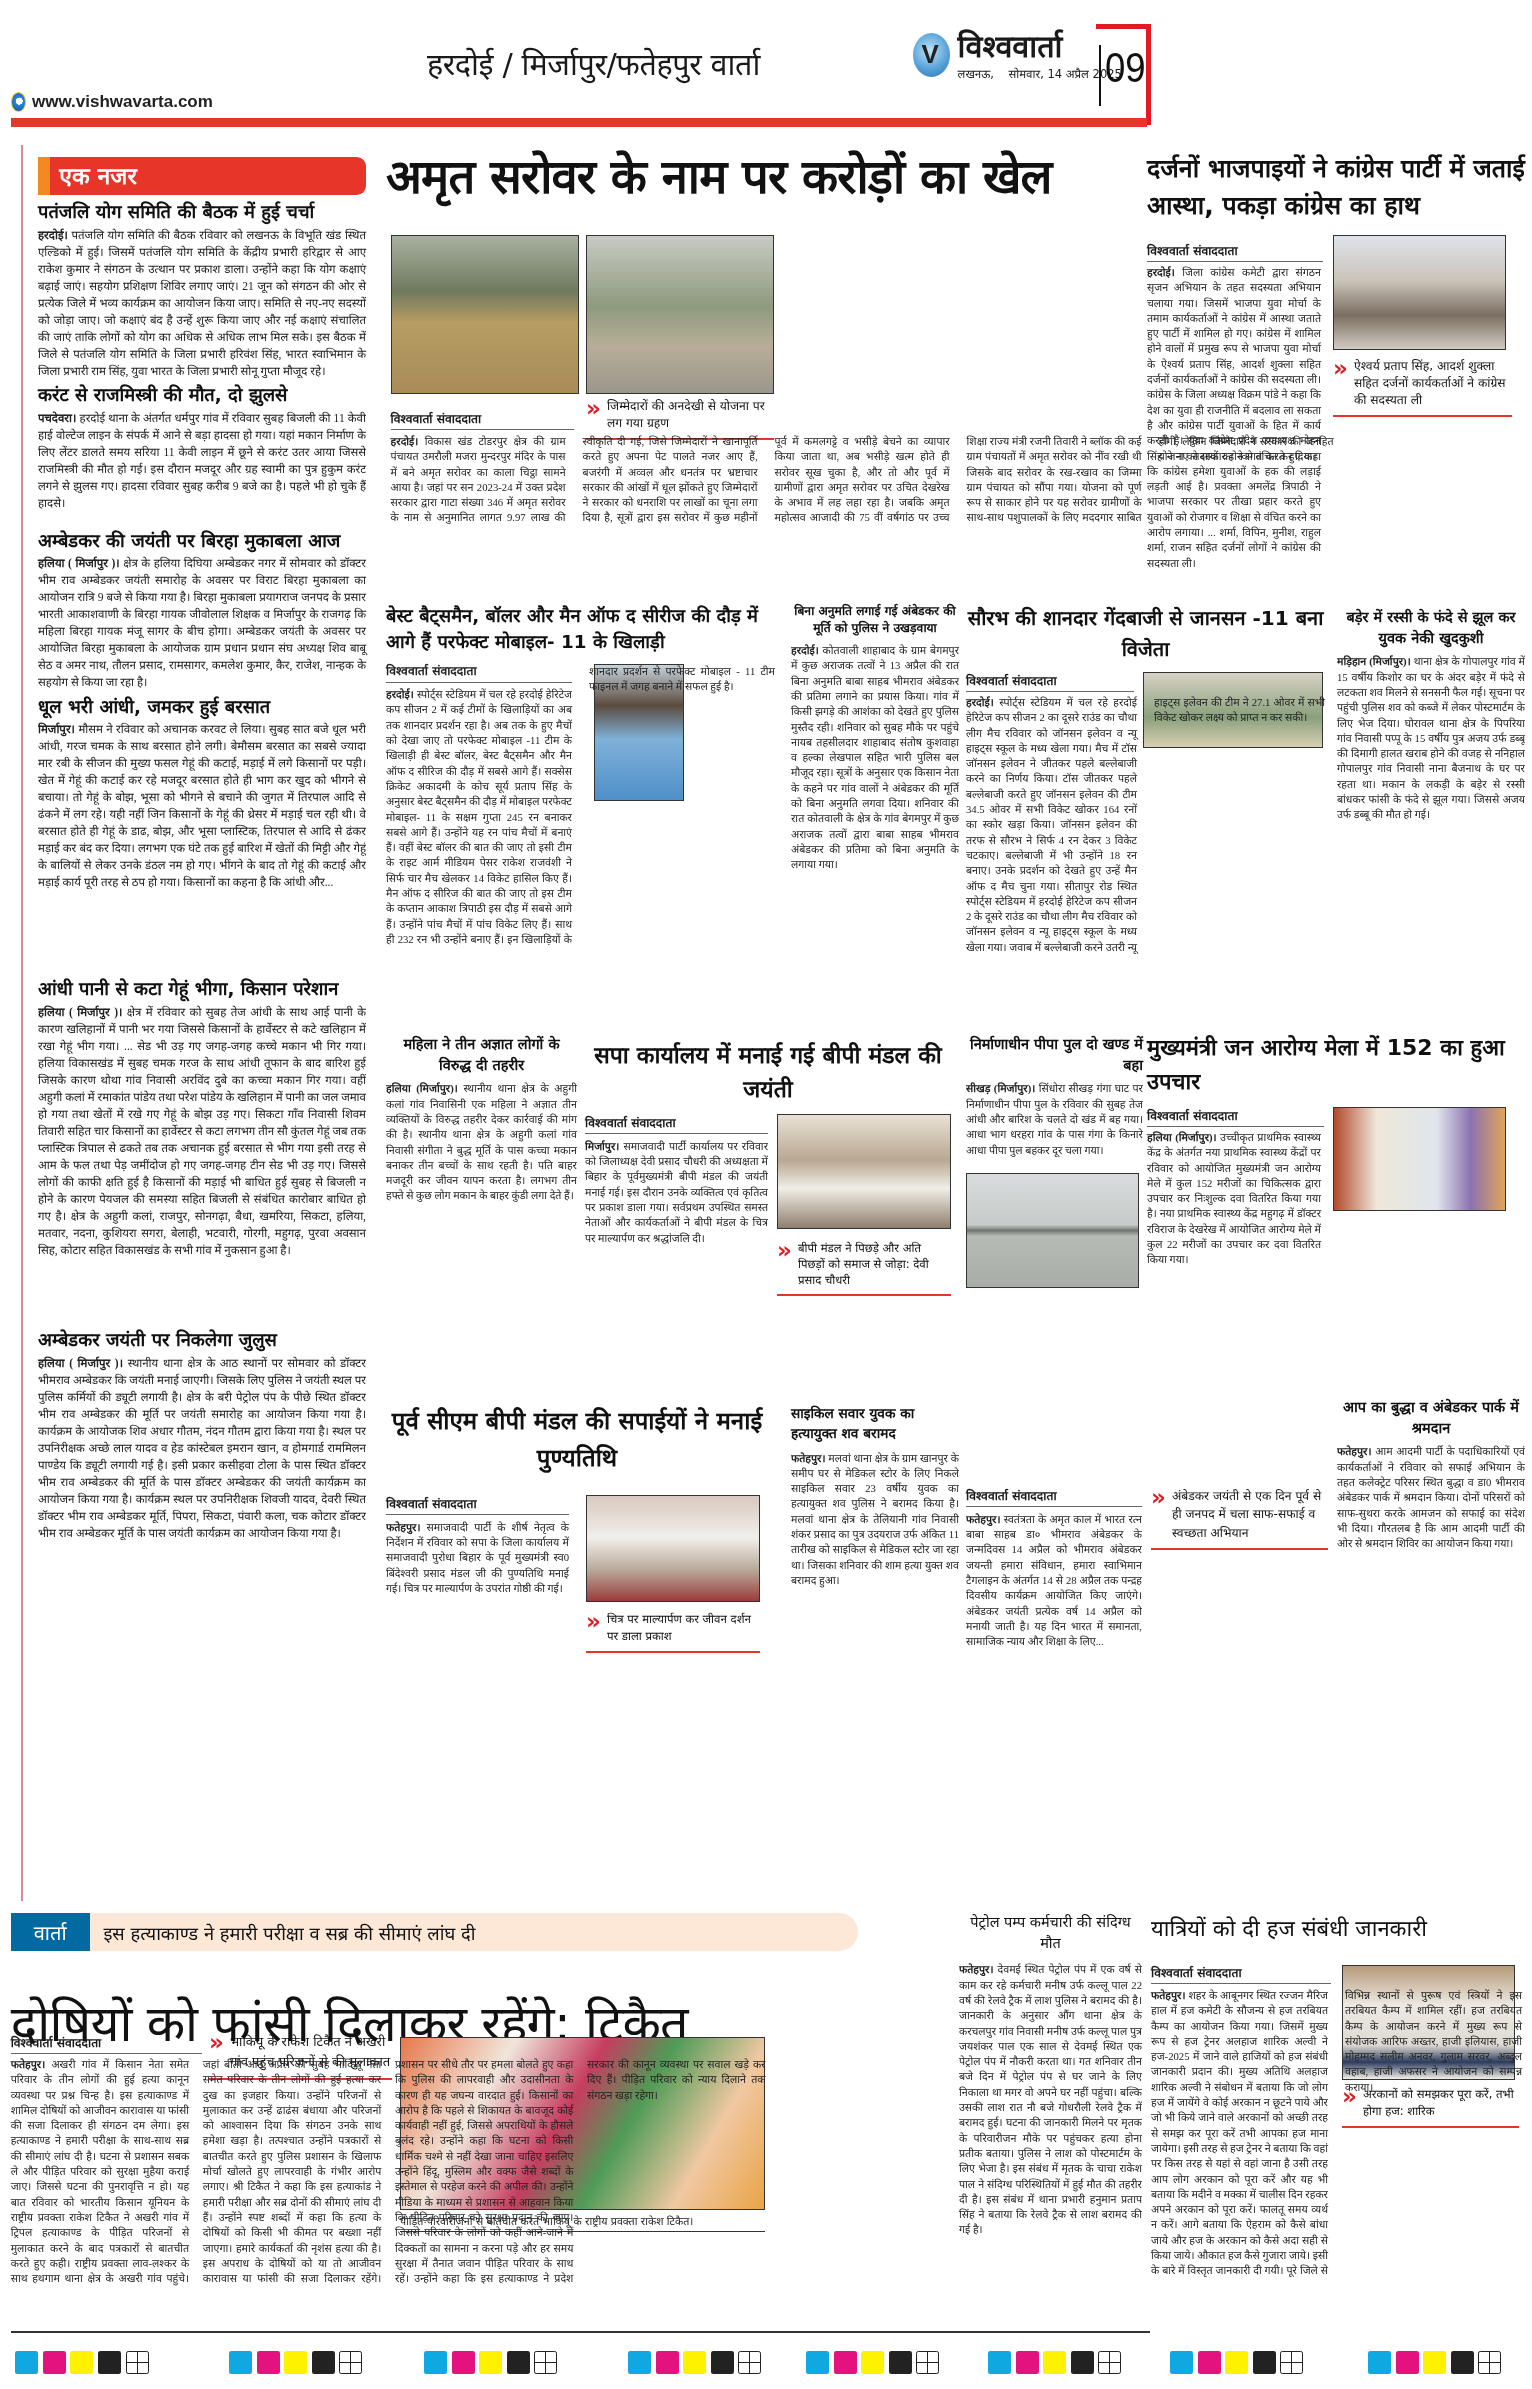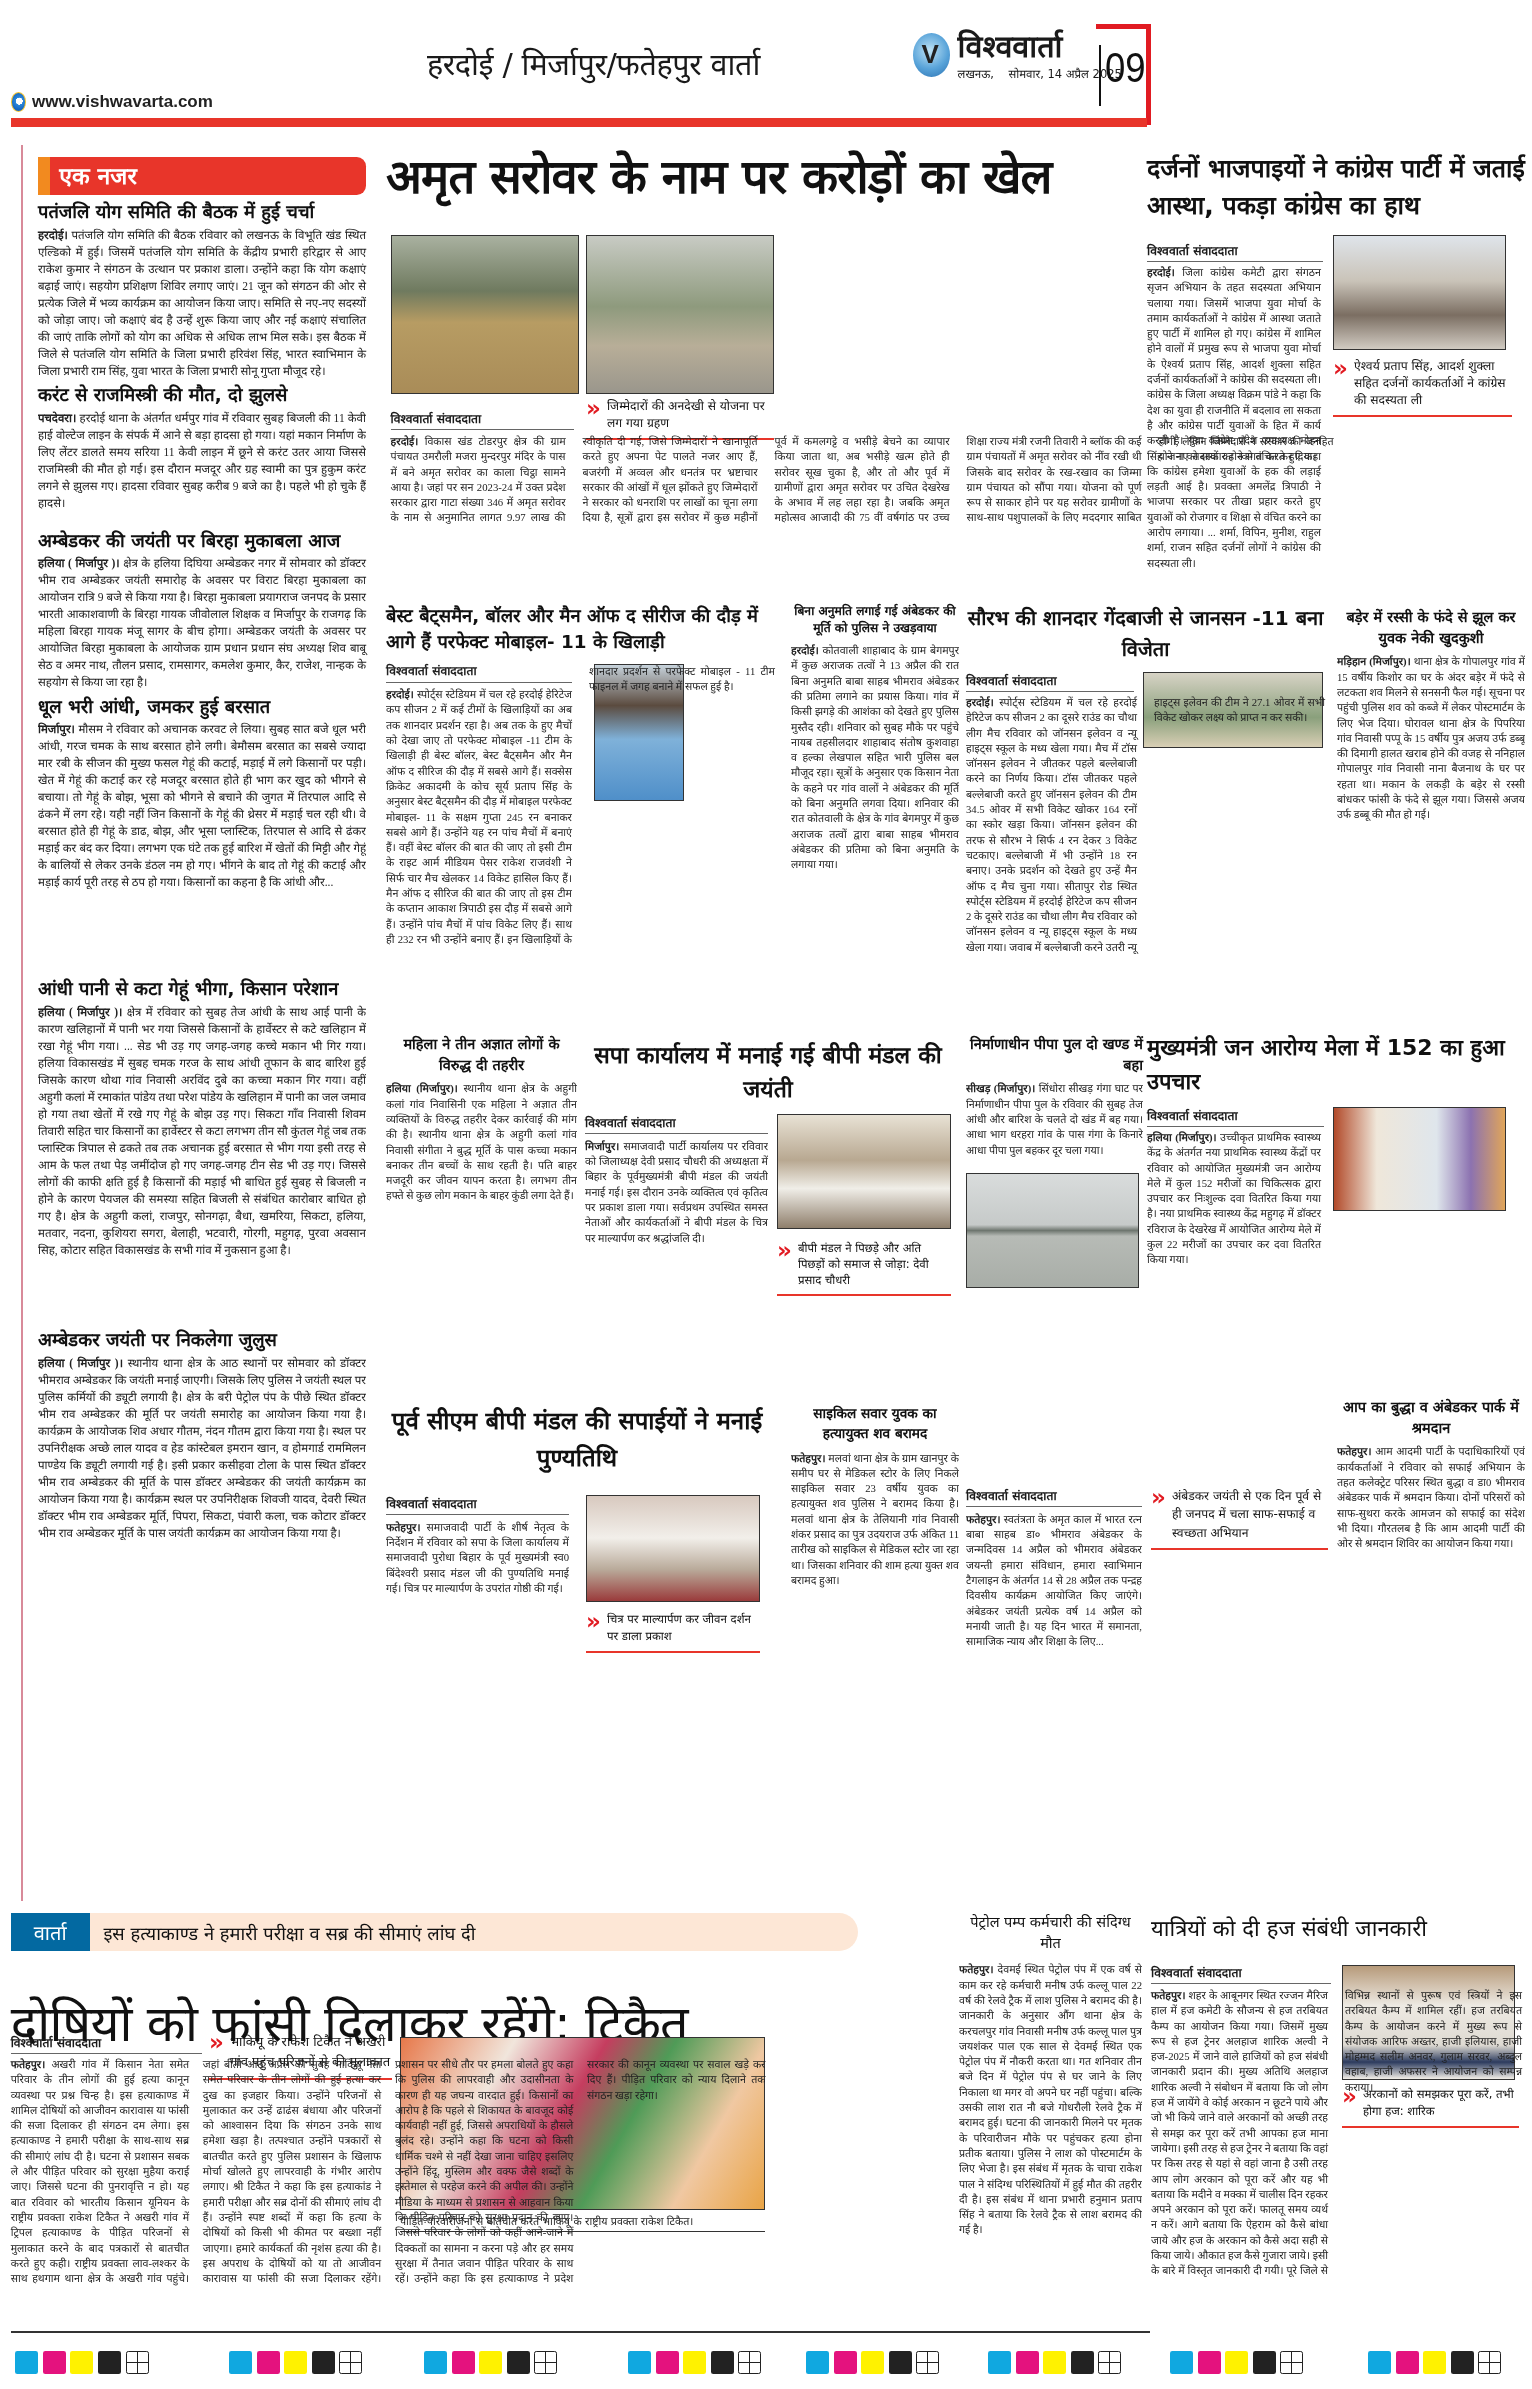--- a/index.html
+++ b/index.html
@@ -188,21 +188,21 @@
   <div class="abs photo" style="left:200px;top:92px;width:174px;height:107px;background:linear-gradient(180deg,#d8c9bf 0%,#f2efea 40%,#b9aa9a 70%,#9a3b3b 100%)"></div>
   <div class="abs" style="left:200px;top:208px;width:174px">
     <div class="pull" style="font-size:11.5px;line-height:17px">
         <span class="chev">»</span>
         <span>चित्र पर माल्यार्पण कर जीवन दर्शन पर डाला प्रकाश</span>
       </div>
   </div>
 </div>
 
 <div class="abs" style="left:791px;top:1403px;width:168px;height:489px">
-  <div class="hl" style="font-size:13.7px;line-height:20px;text-align:center">साइकिल सवार युवक का हत्यायुक्त शव बरामद</div>
+  <div class="hl" style="font-size:13.7px;line-height:20px;text-align:left">साइकिल सवार युवक का हत्यायुक्त शव बरामद</div>
   <p class="body-text" style="font-size:10.7px;line-height:15.3px;margin-top:7.6px;height:427px;overflow:hidden"><span class="lead">फतेहपुर।</span> <span>मलवां थाना क्षेत्र के ग्राम खानपुर के समीप घर से मेडिकल स्टोर के लिए निकले साइकिल सवार 23 वर्षीय युवक का हत्यायुक्त शव पुलिस ने बरामद किया है। मलवां थाना क्षेत्र के तेलियानी गांव निवासी शंकर प्रसाद का पुत्र उदयराज उर्फ अंकित 11 तारीख को साइकिल से मेडिकल स्टोर जा रहा था। जिसका शनिवार की शाम हत्या युक्त शव बरामद हुआ।</span></p>
 </div>
 
 <div class="abs" style="left:966px;top:1403px;width:366px;height:489px">
   <div class="abs" style="left:0;top:84px;width:176px">
     <div class="byline">विश्ववार्ता संवाददाता</div>
     <p class="body-text" style="font-size:10.7px;line-height:15.3px;height:382px;overflow:hidden"><span class="lead">फतेहपुर।</span> <span>स्वतंत्रता के अमृत काल में भारत रत्न बाबा साहब डा० भीमराव अंबेडकर के जन्मदिवस 14 अप्रैल को भीमराव अंबेडकर जयन्ती हमारा संविधान, हमारा स्वाभिमान टैगलाइन के अंतर्गत 14 से 28 अप्रैल तक पन्द्रह दिवसीय कार्यक्रम आयोजित किए जाएंगे। अंबेडकर जयंती प्रत्येक वर्ष 14 अप्रैल को मनायी जाती है। यह दिन भारत में समानता, सामाजिक न्याय और शिक्षा के लिए...</span></p>
   </div>
   <div class="abs" style="left:185px;top:84px;width:177px">
     <div class="pull" style="font-size:12.2px;line-height:18.3px">

